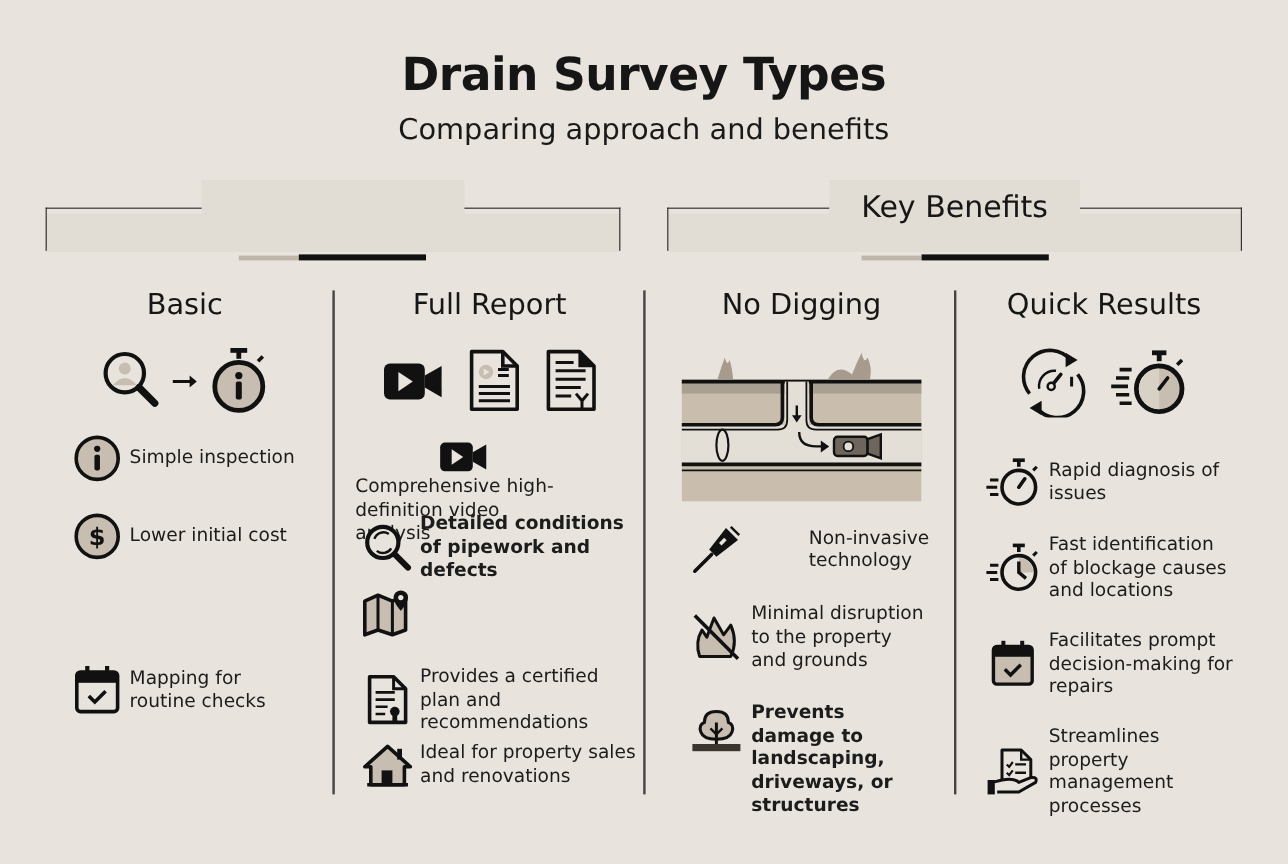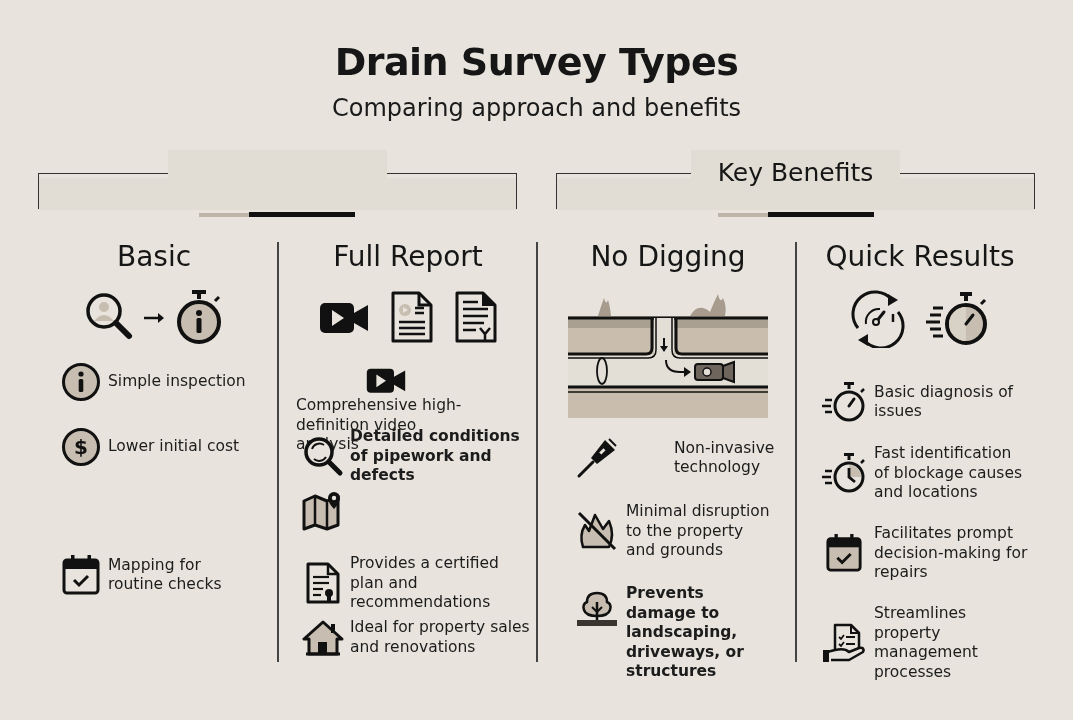--- a/index.html
+++ b/index.html
@@ -36,21 +36,21 @@
   }
   .section-head .accent {
     position: absolute; top: 62px; height: 6px;
   }
   .section-head .accent .a1 { position: absolute; left: 0; top: 1px; height: 4px; width: 50px; background: #bfb5a8; }
   .section-head .accent .a2 { position: absolute; left: 50px; top: 0; height: 5px; width: 106px; background: #111; }
 
   .divider { position: absolute; top: 242px; height: 420px; width: 1.5px; background: #444; }
 
   .col { position: absolute; top: 236px; }
-  .col-title { position: absolute; top: 4px; left: 0; right: 0; text-align: center; font-size: 28px; font-weight: 500; }
+  .col-title { position: absolute; top: 4px; left: 0; right: 0; text-align: center; font-size: 24px; font-weight: 500; }
   .hero { position: absolute; top: 52px; left: 0; right: 0; display: flex; justify-content: center; align-items: center; gap: 10px; }
   .item { position: absolute; display: flex; align-items: center; }
   .item .ic { flex: 0 0 auto; display: flex; align-items: center; justify-content: center; }
   .item .tx { font-size: 15.5px; line-height: 19.5px; color: #1c1c1c; }
 </style>
 </head>
 <body>
 
 <div class="title">Drain Survey Types</div>
 <div class="subtitle">Comparing approach and benefits</div>
@@ -338,21 +338,21 @@
           <rect x="24" y="2" width="10" height="3" fill="#111"></rect>
           <rect x="27.5" y="4" width="3" height="5" fill="#111"></rect>
           <line x1="41" y1="12" x2="44" y2="9" stroke="#111" stroke-width="2.5"></line>
           <circle cx="29" cy="26" r="14" fill="#e8e4dd" stroke="#111" stroke-width="3"></circle>
           <line x1="29" y1="26" x2="34" y2="19" stroke="#111" stroke-width="3" stroke-linecap="round"></line>
           <line x1="2" y1="26" x2="11" y2="26" stroke="#111" stroke-width="2.5"></line>
           <line x1="5" y1="20" x2="12" y2="20" stroke="#111" stroke-width="2.5"></line>
           <line x1="5" y1="32" x2="12" y2="32" stroke="#111" stroke-width="2.5"></line>
         </svg>
     </span>
-    <span class="tx" style="width:150px;">Basic diagnosis of issues</span>
+    <span class="tx" style="width:150px;">Rapid diagnosis of issues</span>
   </div>
   <div class="item" style="top:208px; left:14px;">
     <span class="ic" style="width:60px;">
       <svg width="48" height="44" viewBox="0 0 48 44">
           <rect x="24" y="2" width="10" height="3" fill="#111"></rect>
           <rect x="27.5" y="4" width="3" height="5" fill="#111"></rect>
           <line x1="41" y1="12" x2="44" y2="9" stroke="#111" stroke-width="2.5"></line>
           <circle cx="29" cy="26" r="14" fill="#e8e4dd" stroke="#111" stroke-width="3"></circle>
           <path d="M29 14 A12 12 0 0 1 41 26 H29 Z" fill="#c7bdb0"></path>
           <polyline points="29,17 29,26 35,31" fill="none" stroke="#111" stroke-width="2.8"></polyline>

